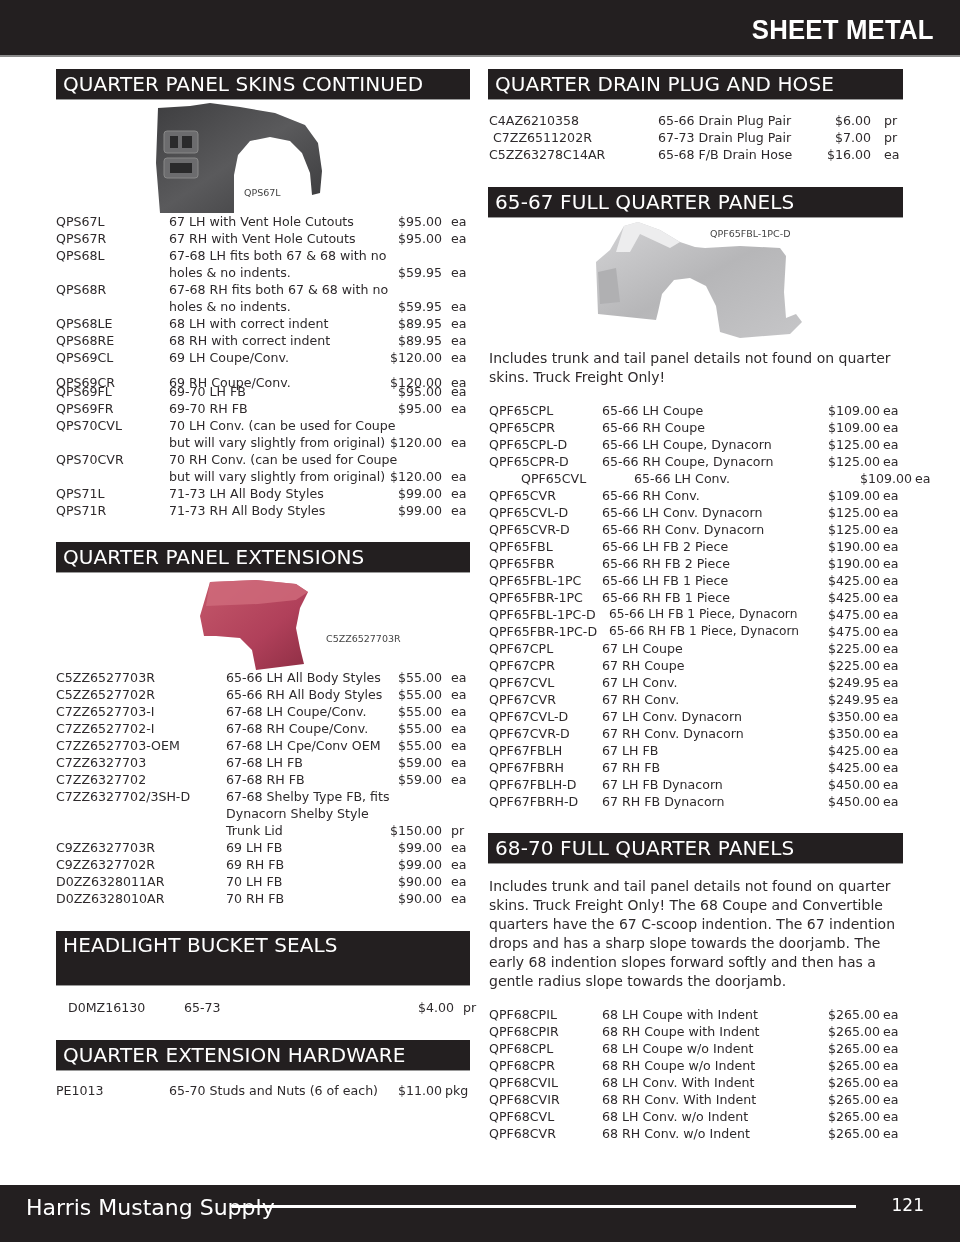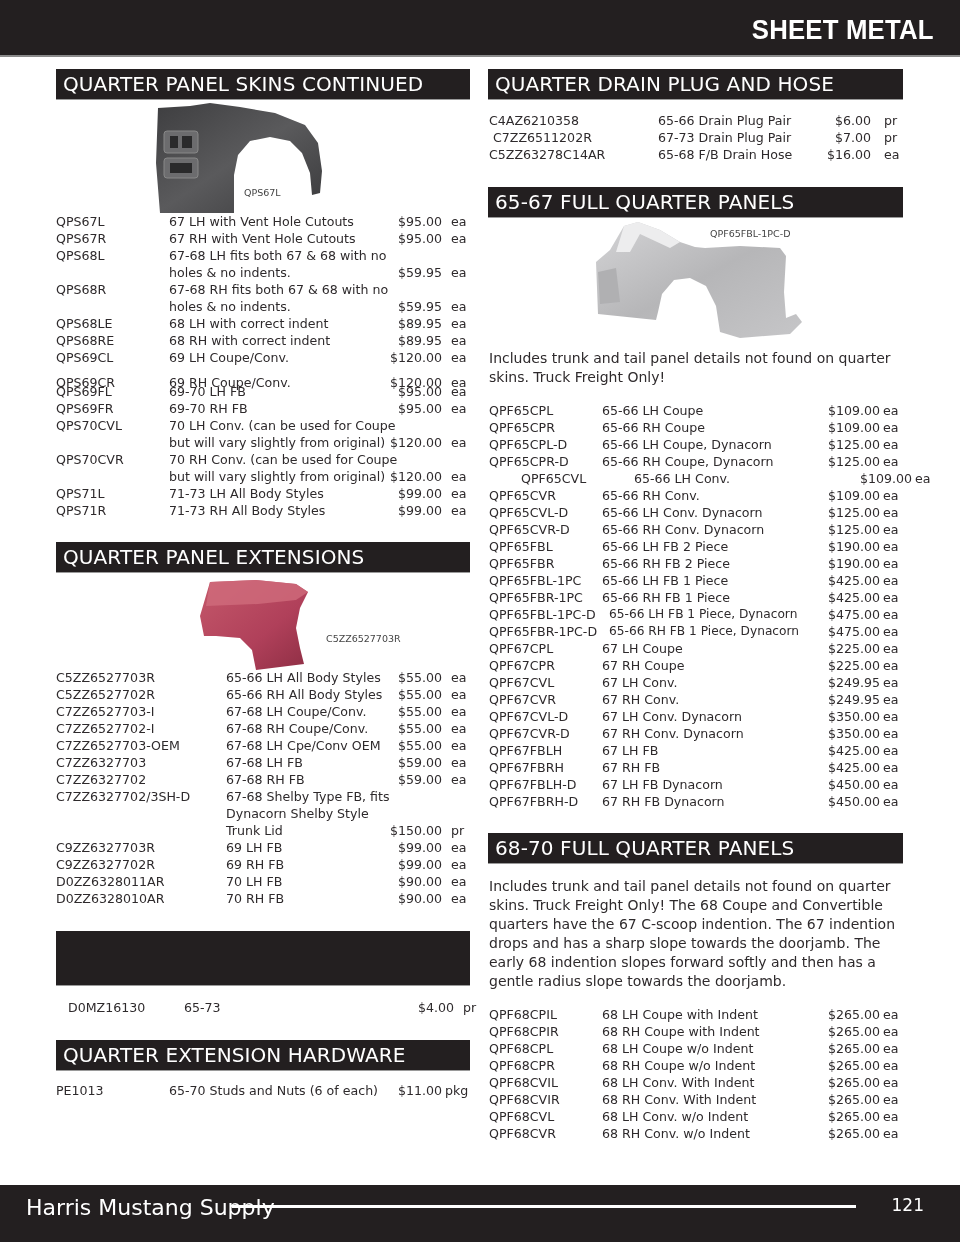--- a/index.html
+++ b/index.html
@@ -241,20 +241,21 @@
   </div>
   <div class="row" style="left:56px;top:890px;width:414px;">
     <span style="left:0">D0ZZ6328010AR</span>
     <span style="left:170px">70 RH  FB</span>
     <span class="price" style="right:28px">$90.00</span>
     <span style="left:395px">ea</span>
   </div>
 </div>
 
 <div class="bar two" style="left:56px;top:931px;width:414px;height:54px;">
+  <div>HEADLIGHT BUCKET SEALS</div>
 </div>
 <div class="row" style="left:56px;top:999px;width:414px;margin-left:12px;">
   <span style="left:0">D0MZ16130</span>
   <span style="left:116px">65-73</span>
   <span class="price" style="right:28px">$4.00</span>
   <span style="left:395px">pr</span>
 </div>
 
 <div class="bar" style="left:56px;top:1040px;width:414px;">QUARTER EXTENSION HARDWARE</div>
 <div class="row" style="left:56px;top:1082px;width:414px;">

